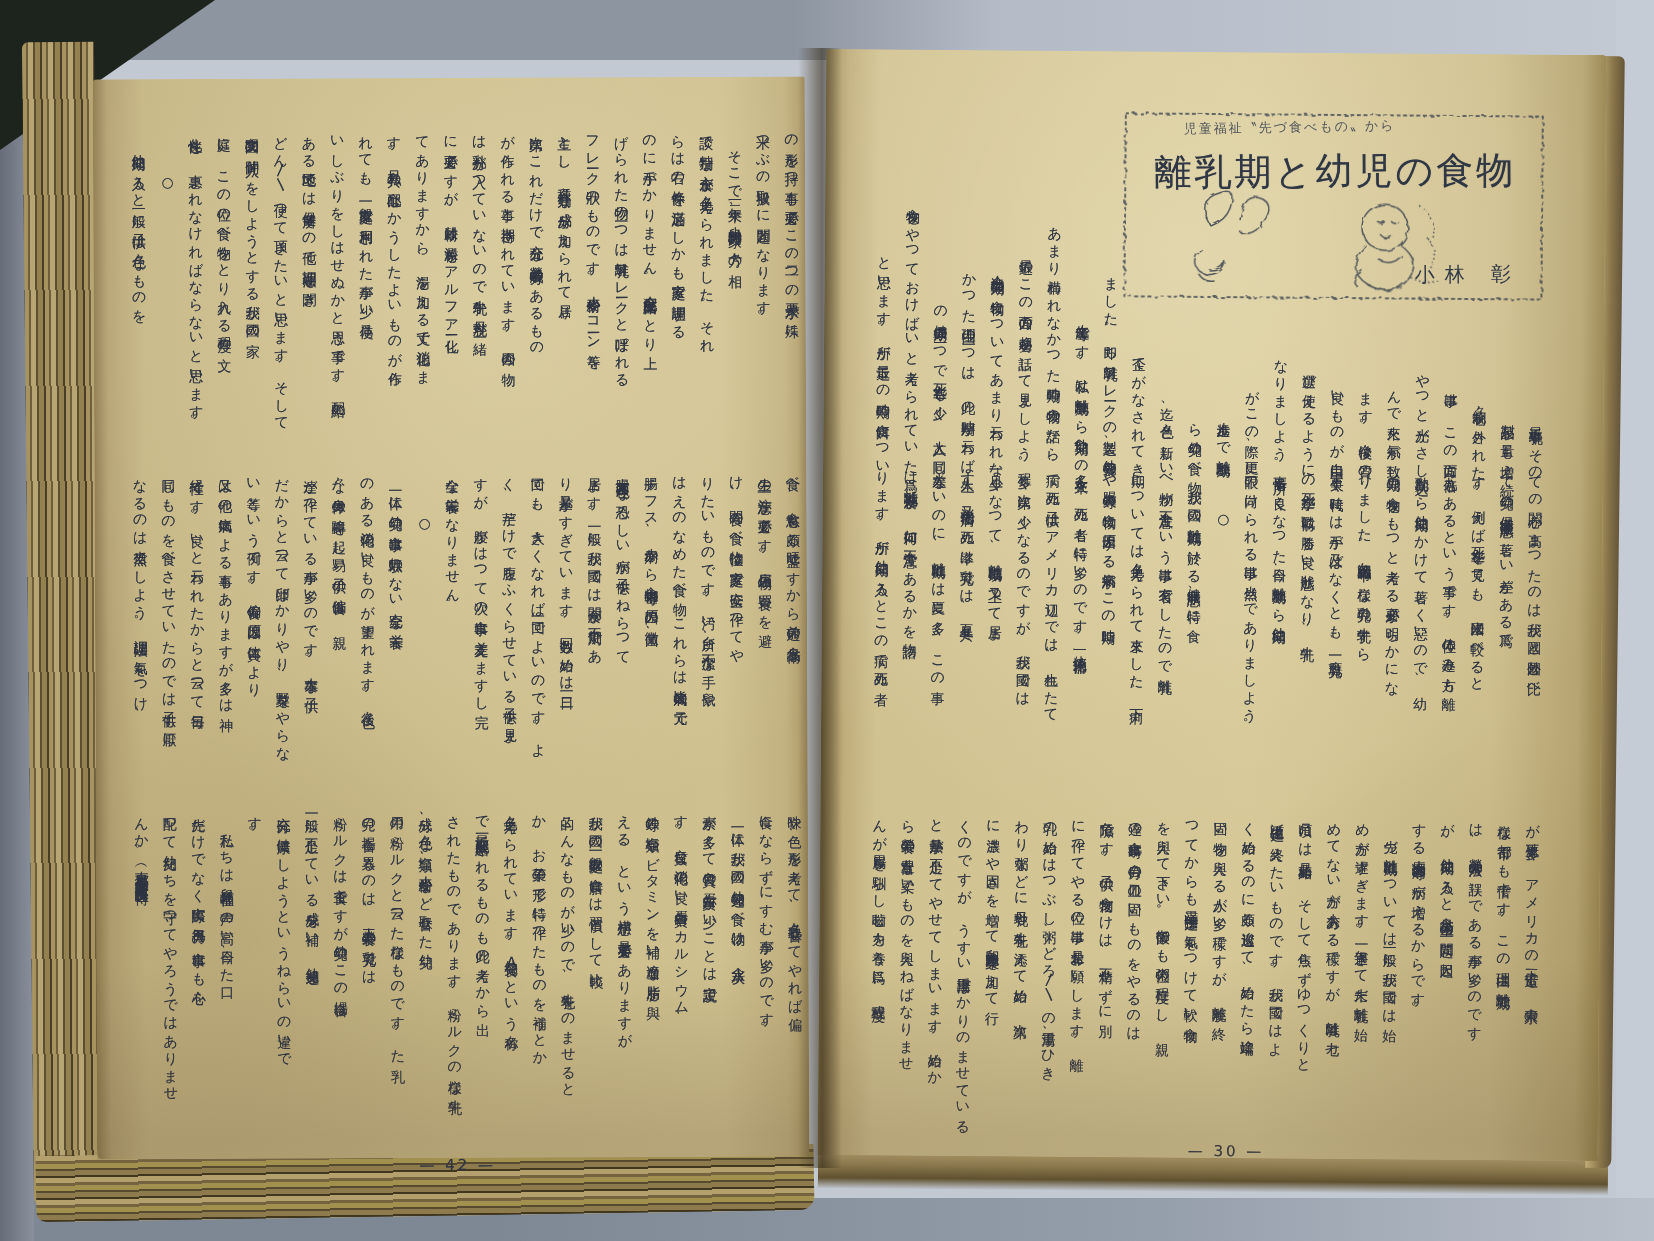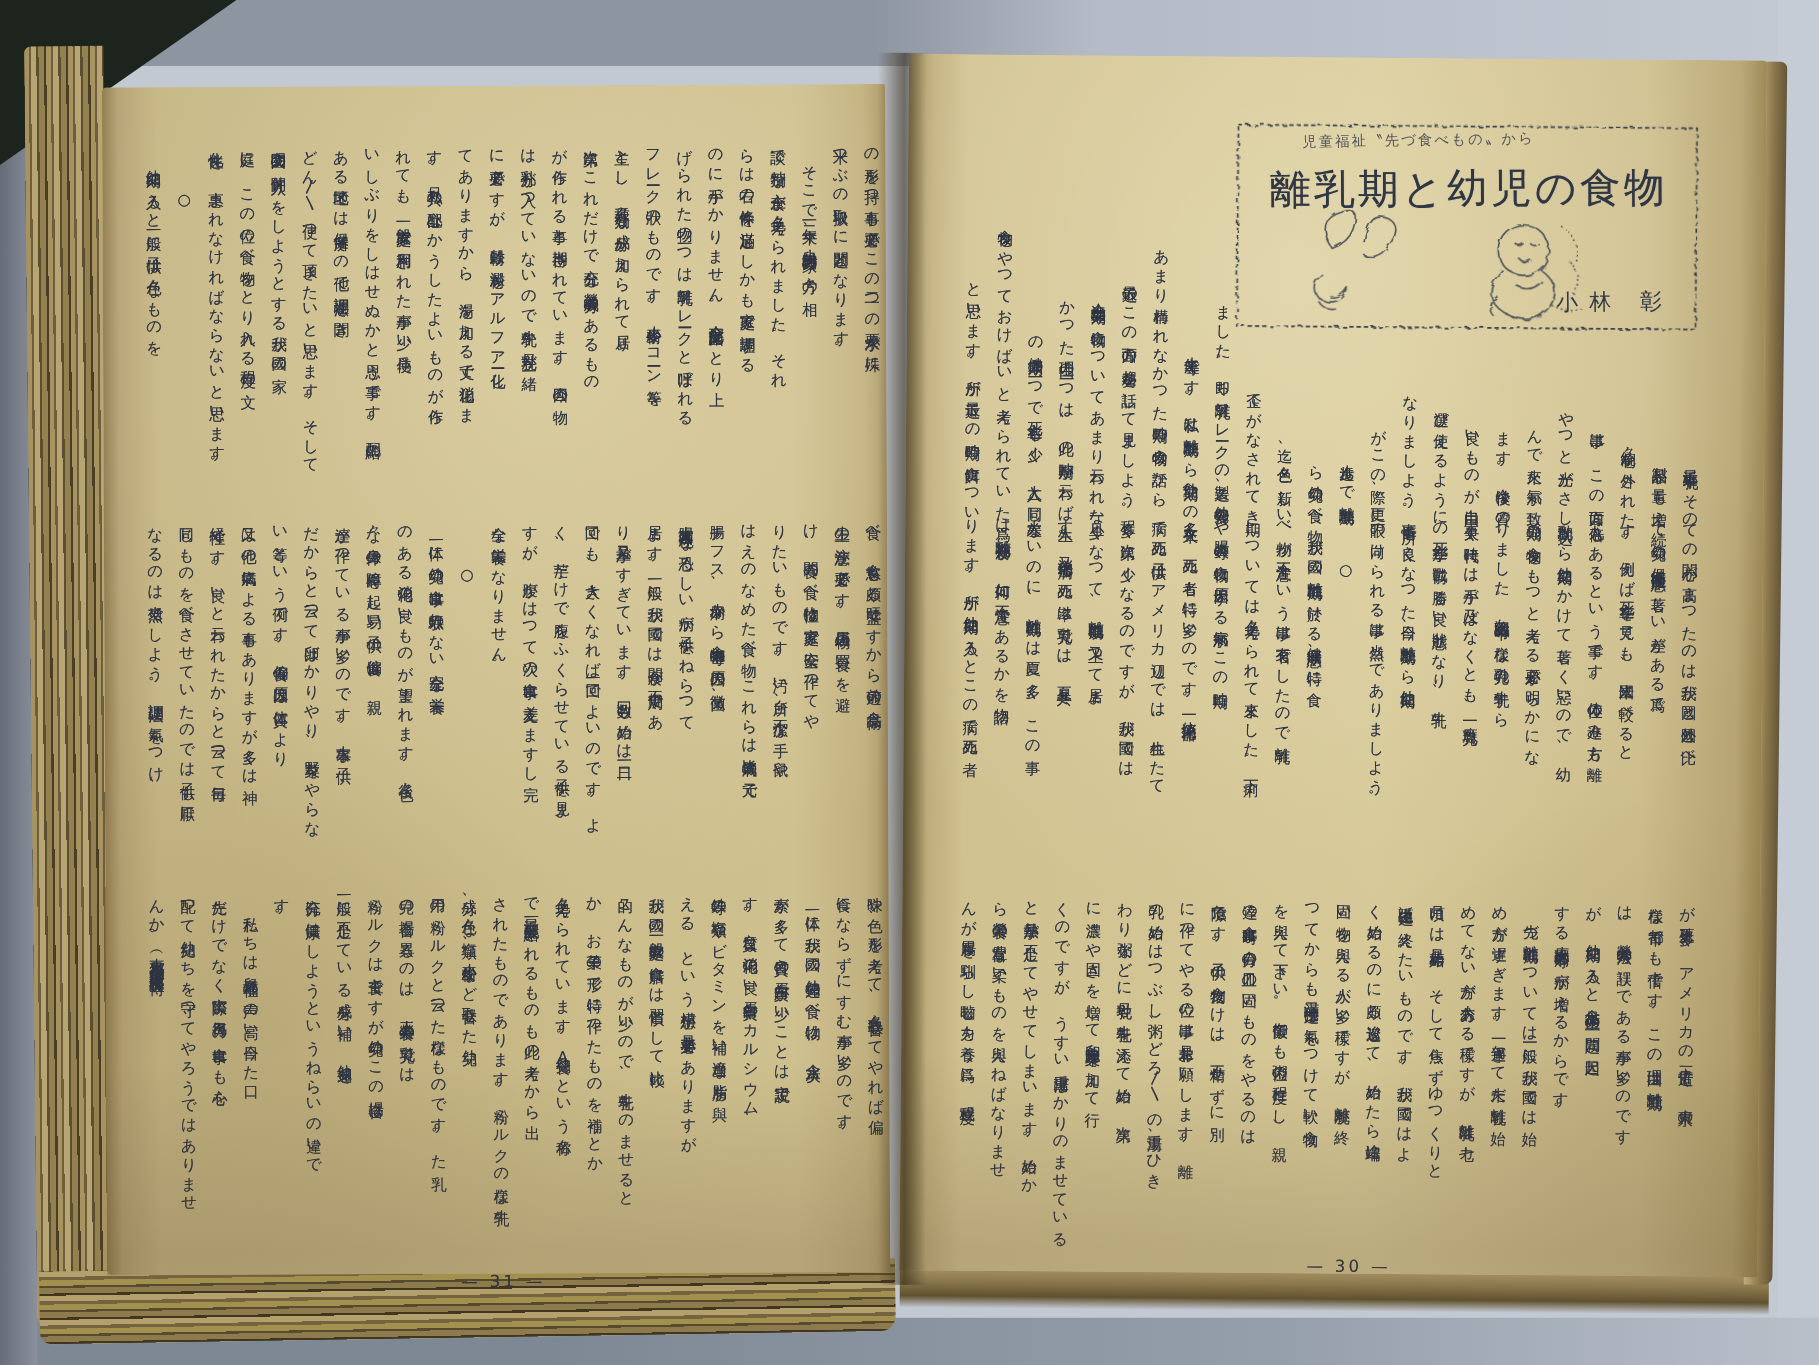--- a/index.html
+++ b/index.html
@@ -167,21 +167,21 @@
       <div class="tcol">兒の場合と異るのは、人工榮養の乳兒では</div>
       <div class="tcol">粉ミルクは主食ですが幼兒のこの場合は、</div>
       <div class="tcol">一般に不足している成分を補い、幼兒達を</div>
       <div class="tcol">充分に健康にしようというねらいの違いで</div>
       <div class="tcol">す。</div>
       <div class="tcol">　私たちは兒童福祉の声の高い今日、たゞ口</div>
       <div class="tcol">先だけでなく実際に毎日々々の食事にも心を</div>
       <div class="tcol">配つて幼兒たちを守つてやろうではありませ</div>
       <div class="tcol">んか。（東京都衞生局公衆衞生課長医博）</div>
     </div>
-  <div class="pagenum pagenum--left">— 31 —</div>
+  <div class="pagenum pagenum--left">— 42 —</div>
 </div>
 
 <div class="page page--right">
 
   <div class="title-box">
     <svg class="frame" viewBox="0 0 430 196">
       <defs>
         <filter id="wob" x="-10%" y="-10%" width="120%" height="120%">
           <feTurbulence type="fractalNoise" baseFrequency="0.12 0.18" numOctaves="1" result="n"></feTurbulence>
           <feDisplacementMap in="SourceGraphic" in2="n" scale="5"></feDisplacementMap>

